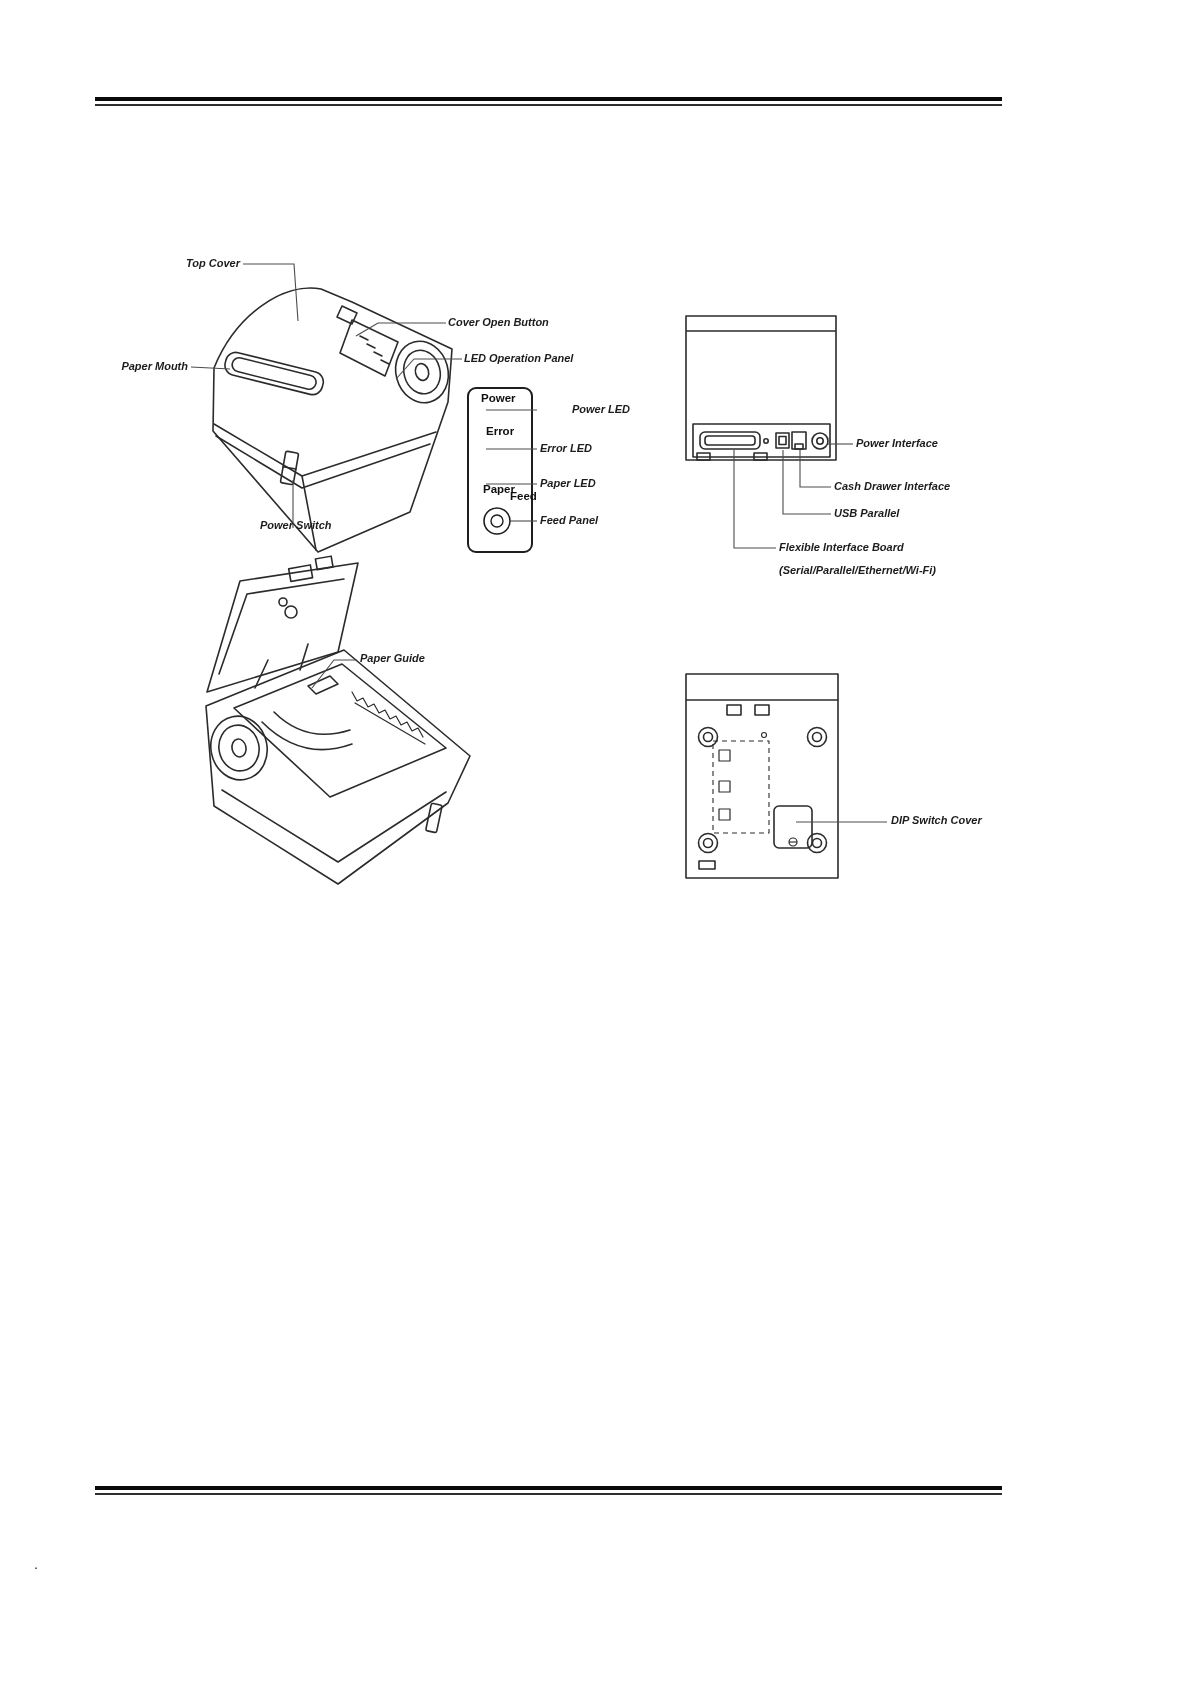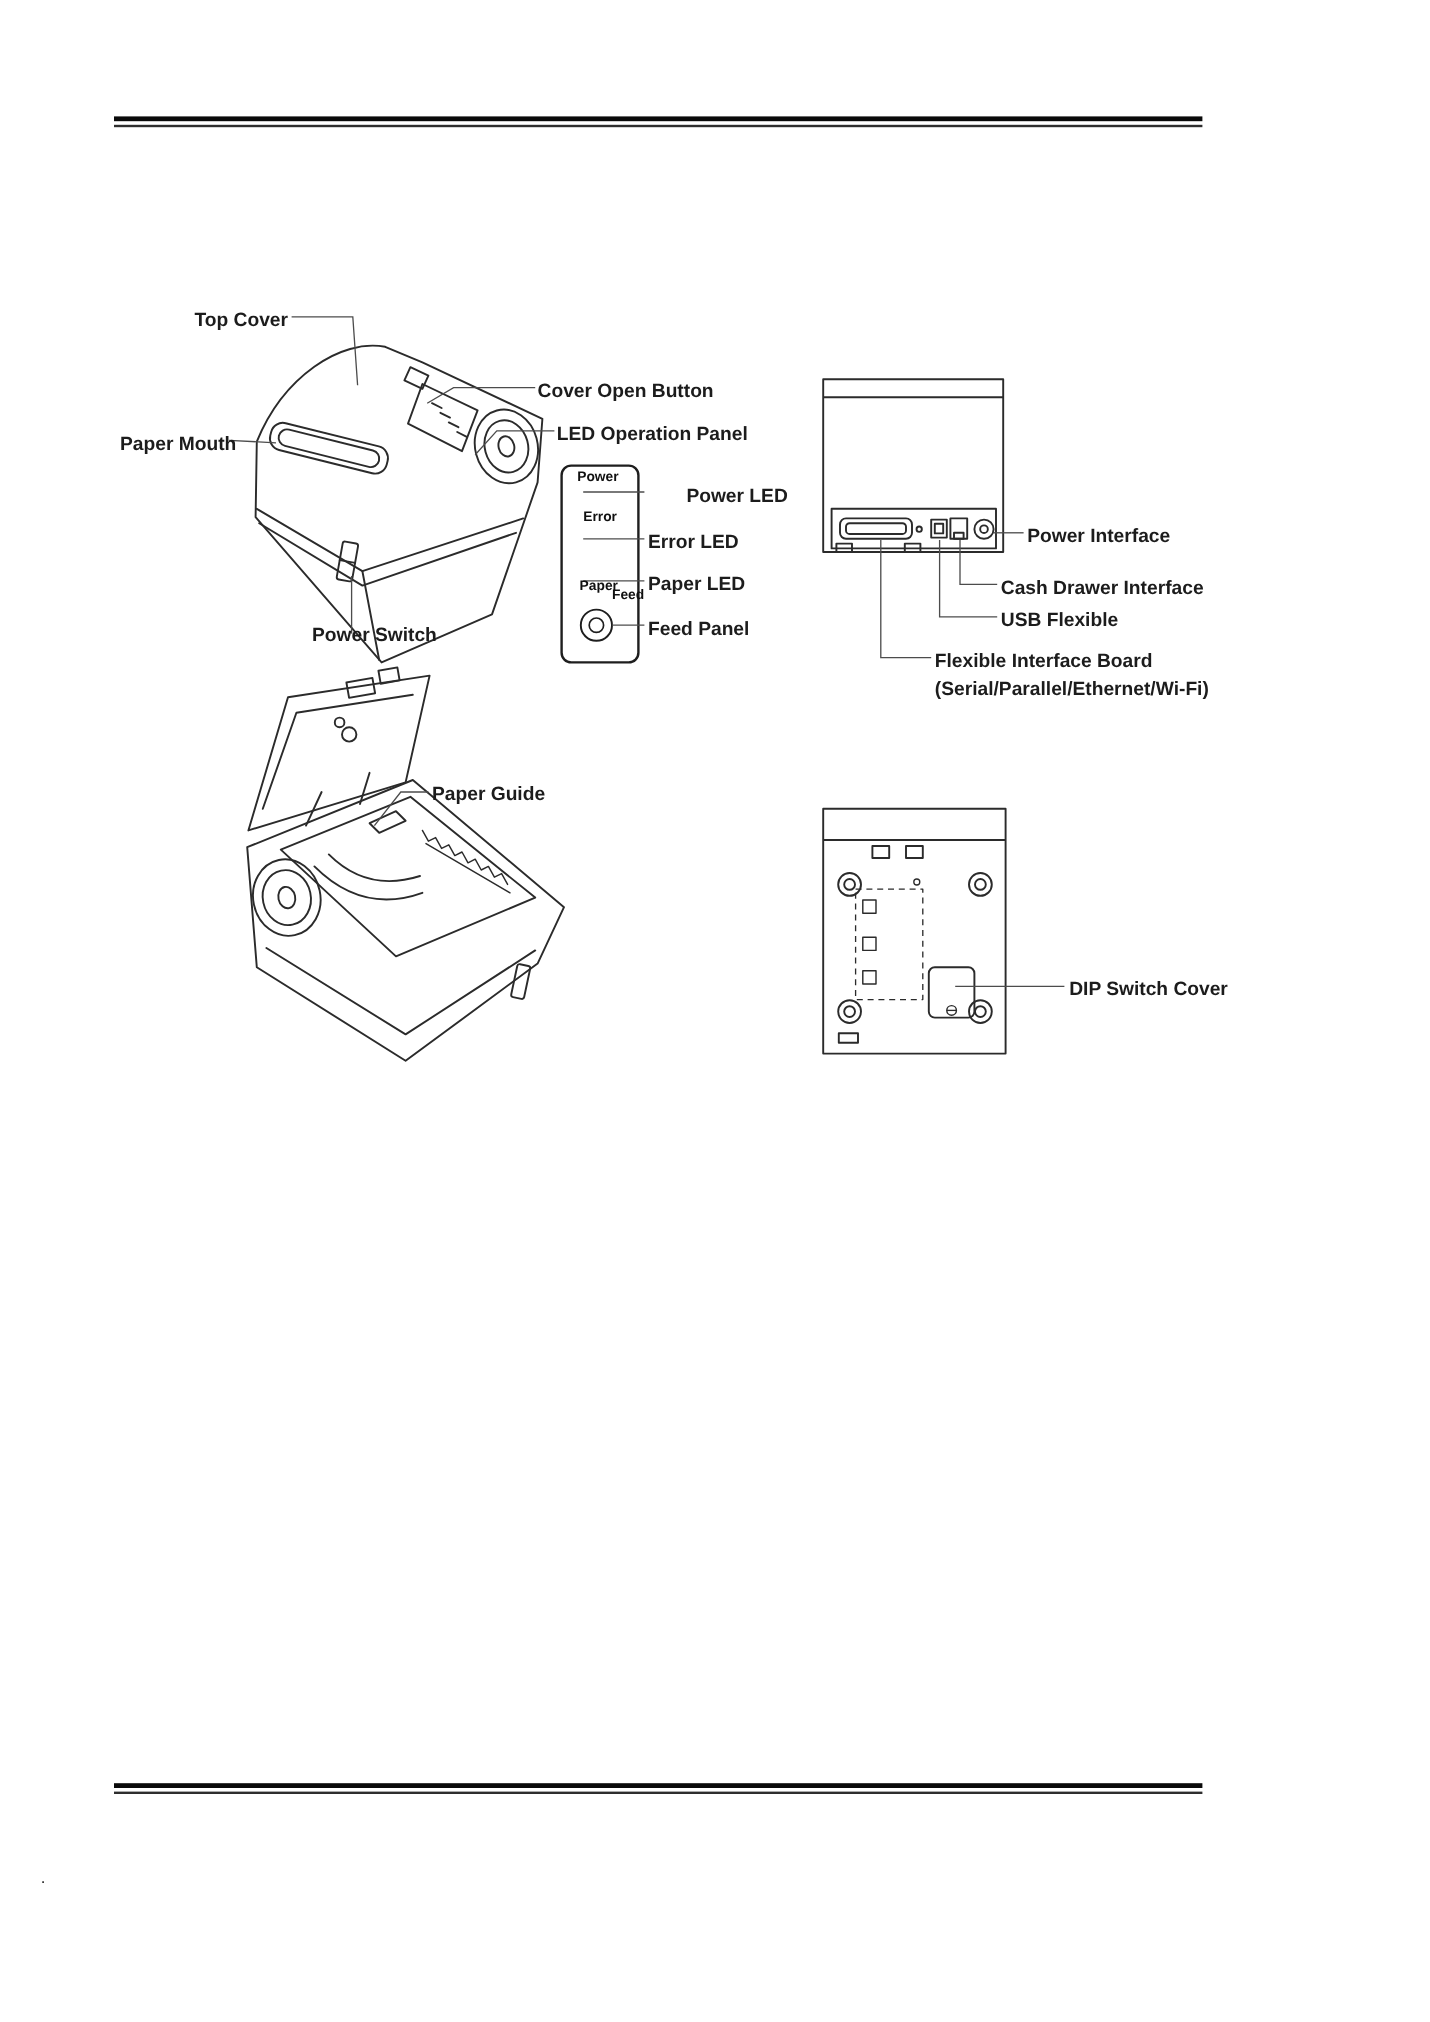--- a/index.html
+++ b/index.html
@@ -4,22 +4,22 @@
 <style>
   html,body{margin:0;padding:0;background:#ffffff;}
   .page{position:relative;width:1192px;height:1685px;background:#ffffff;overflow:hidden;
         font-family:"Liberation Sans",sans-serif;}
   .logo{position:absolute;left:96px;top:34px;font-family:"Liberation Sans",sans-serif;
         font-style:italic;font-weight:800;font-size:52px;letter-spacing:1px;color:#1b9ad7;}
   .rule{position:absolute;left:95px;width:907px;height:3px;
         border-top:4.5px solid #0a0a0a;border-bottom:2px solid #2e2e2e;}
   .rule-top{top:97px;}
   .rule-bottom{top:1486px;}
-  .label{position:absolute;font-size:16px;font-weight:600;color:#1c1c1c;
-         white-space:nowrap;line-height:1.45;}
+  .label{position:absolute;font-size:11px;font-weight:600;color:#1c1c1c;
+         white-space:nowrap;line-height:1.45;font-style:italic;}
   .label.right{text-align:right;}
   .panel-label{position:absolute;font-size:11.5px;font-weight:700;color:#101010;white-space:nowrap;}
   .stray{position:absolute;left:34px;top:1556px;font-size:14px;color:#222;}
   svg{position:absolute;left:0;top:0;}
 </style>
 </head>
 <body>
 
 <div class="page">
 
@@ -197,21 +197,21 @@
   <div class="panel-label" style="left:483px;top:459px;margin-top:24px;">Paper</div>
   <div class="panel-label" style="left:486px;top:490px;padding-left:24px;">Feed</div>
 
   <div class="label" style="left:572px;top:402px;">Power LED</div>
   <div class="label" style="left:540px;top:441px;">Error LED</div>
   <div class="label" style="left:540px;top:476px;">Paper LED</div>
   <div class="label" style="left:540px;top:513px;">Feed Panel</div>
 
   <div class="label" style="left:856px;top:436px;">Power Interface</div>
   <div class="label" style="left:834px;top:479px;">Cash Drawer Interface</div>
-  <div class="label" style="left:834px;top:506px;">USB Flexible</div>
+  <div class="label" style="left:834px;top:506px;">USB Parallel</div>
   <div class="label" style="left:779px;top:540px;">Flexible Interface Board</div>
   <div class="label" style="left:779px;top:563px;">(Serial/Parallel/Ethernet/Wi-Fi)</div>
 
   <div class="label" style="left:360px;top:651px;">Paper Guide</div>
 
   <div class="label" style="left:891px;top:813px;">DIP Switch Cover</div>
 
   <div class="rule rule-bottom"></div>
   <div class="stray">.</div>
 </div>

